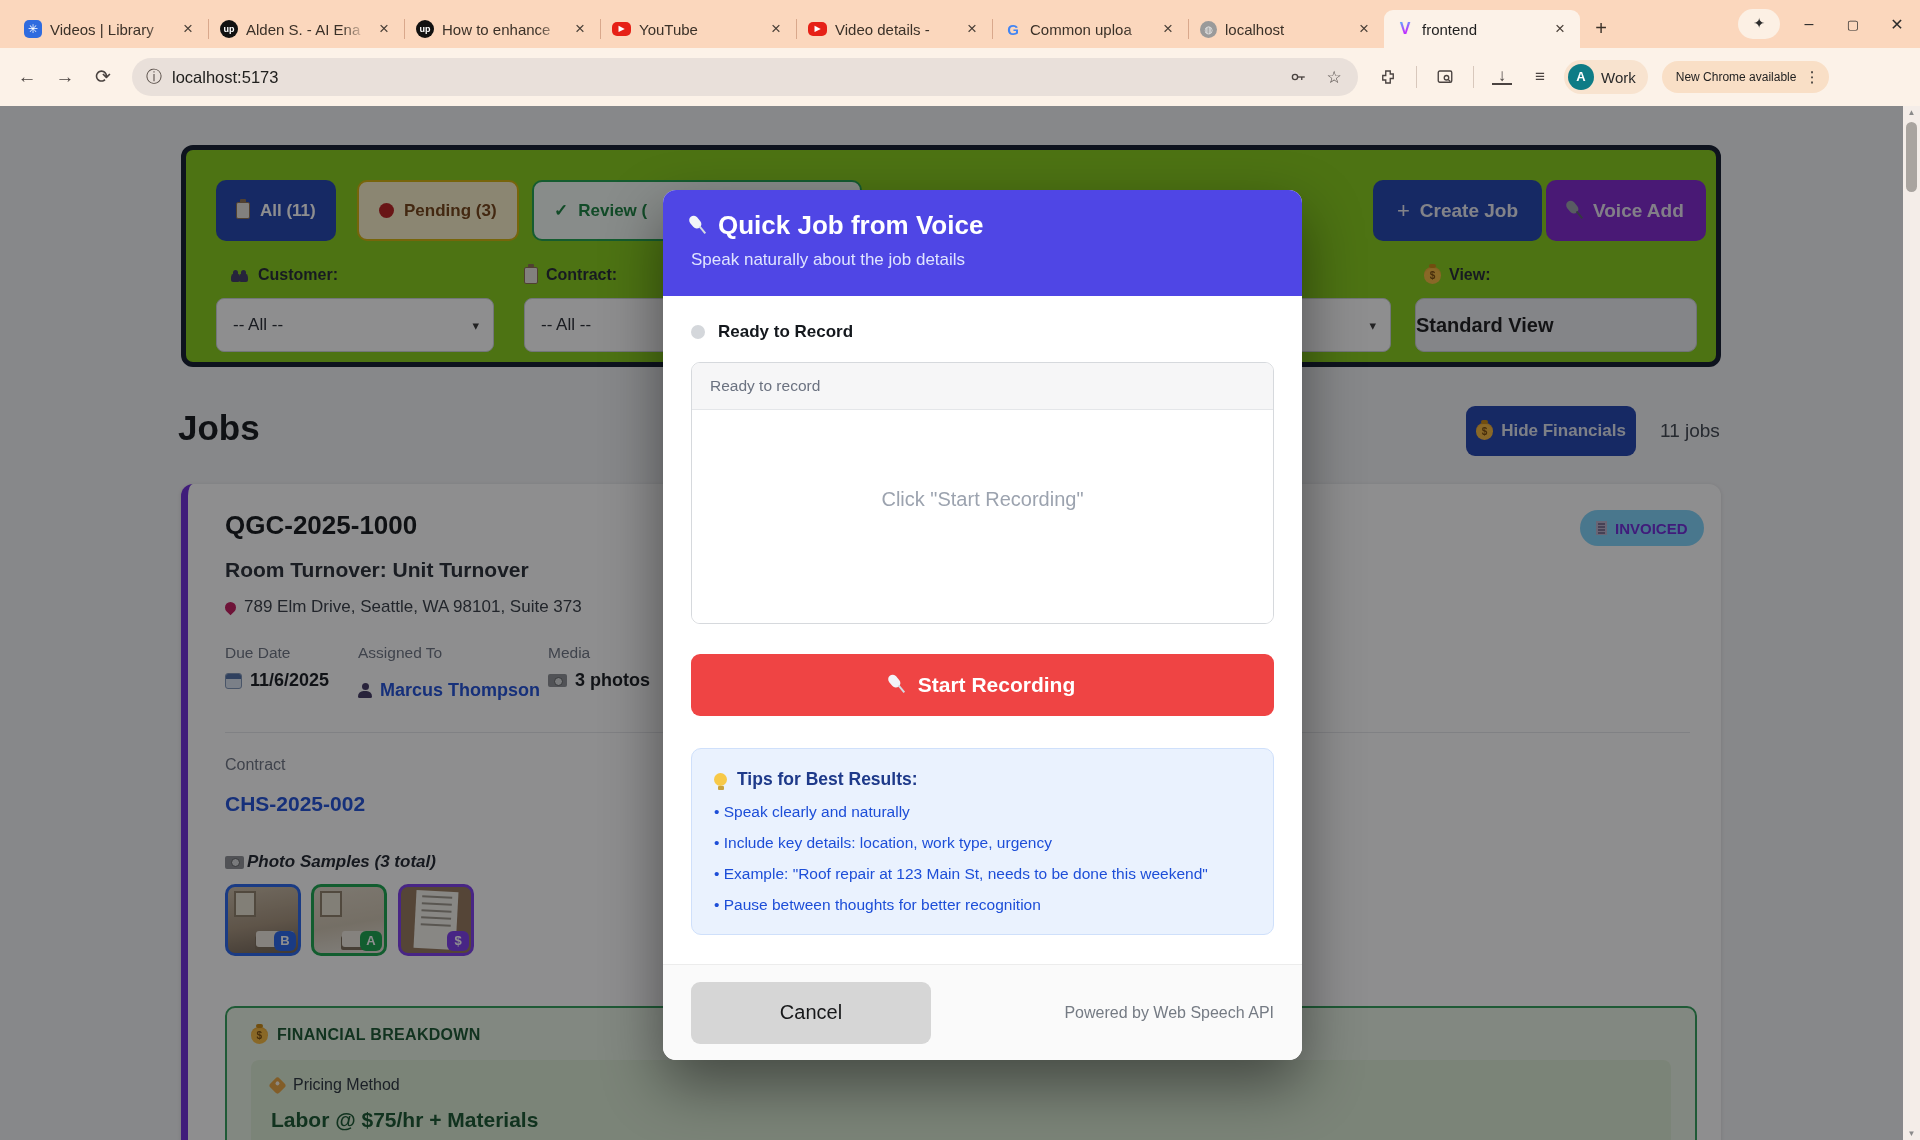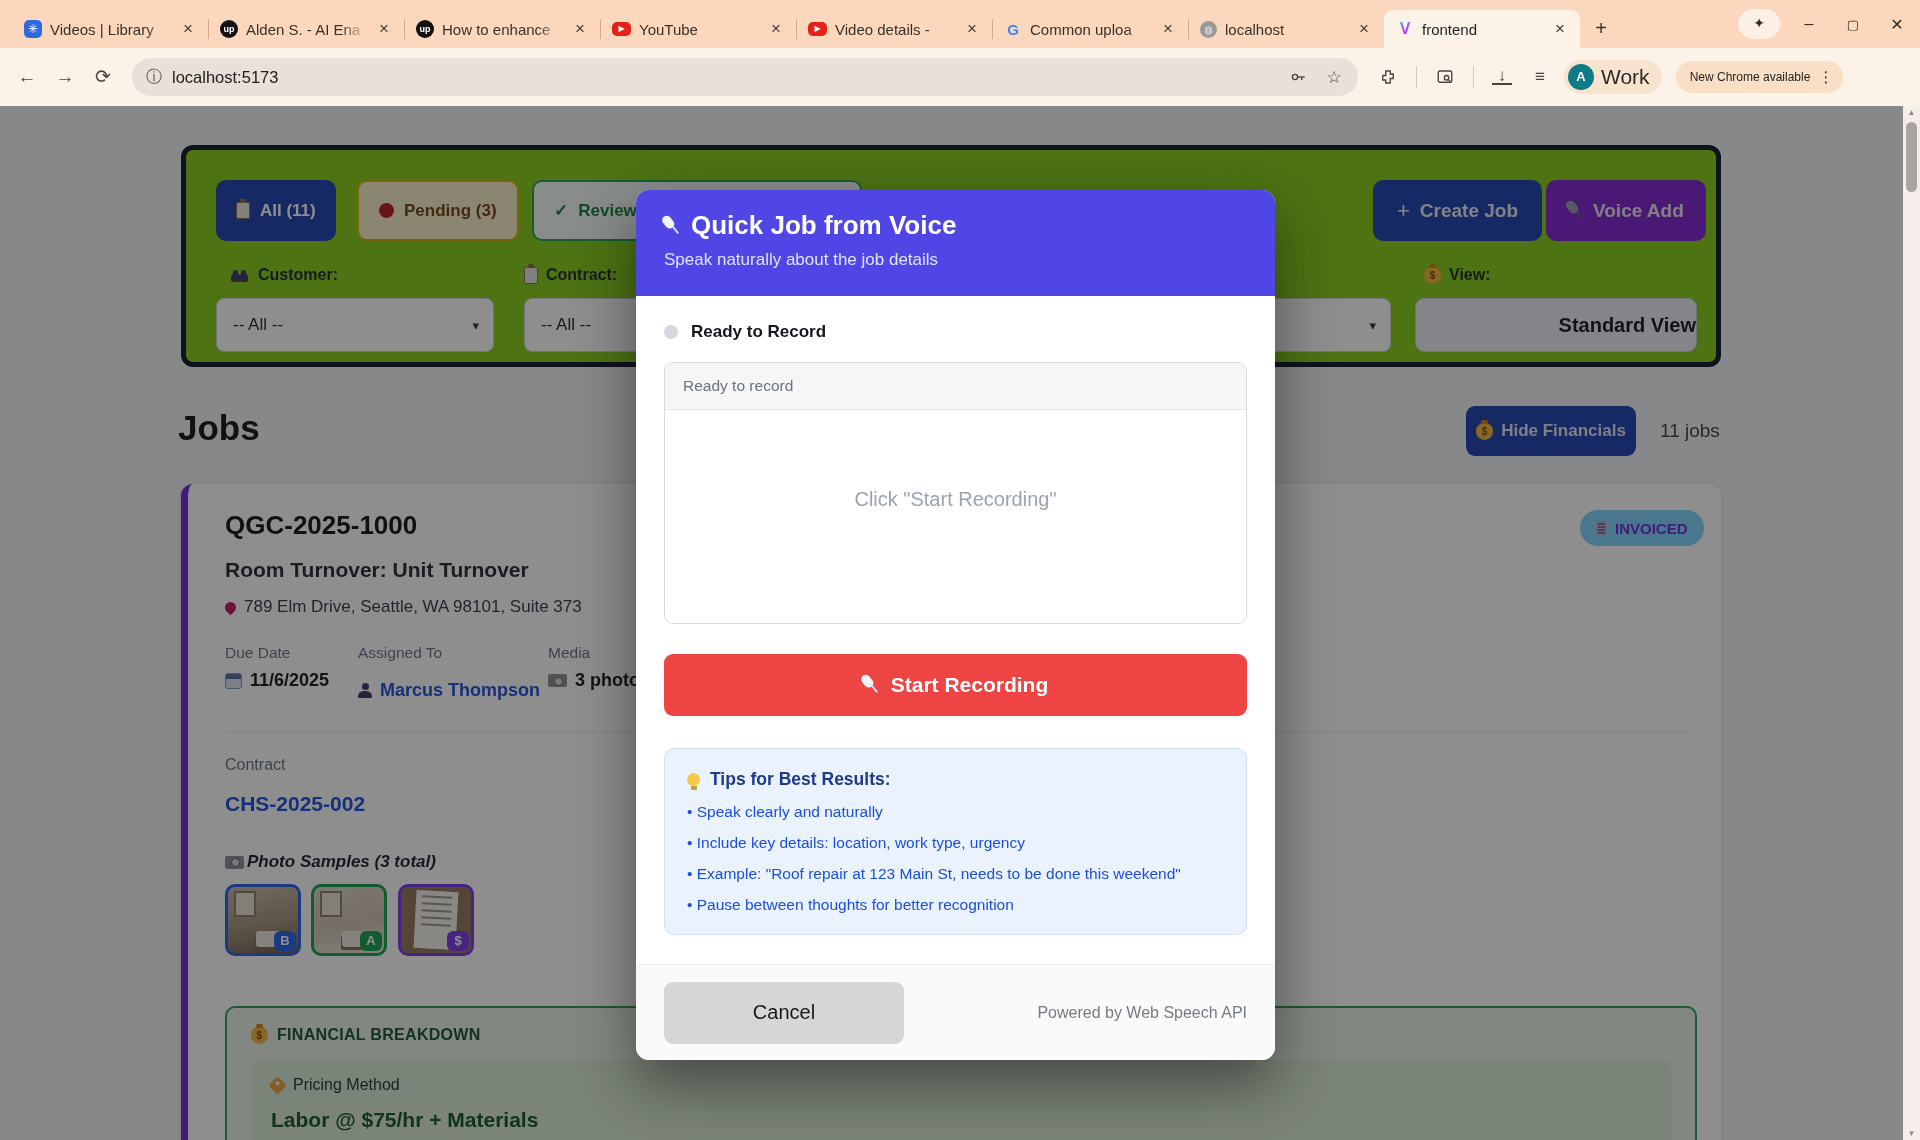--- a/index.html
+++ b/index.html
@@ -33,21 +33,21 @@
   .navbtn { width:34px; height:34px; text-align:center; line-height:34px; font-size:19px; color:#4a4340; border-radius:50%; }
   .urlpill { position:relative; height:38px; flex:0 0 1226px; margin-left:8px; background:#e9e0da; border-radius:19px; display:flex; align-items:center; padding:0 14px; gap:10px; }
   .urlinfo { font-size:16px; color:#564c46; }
   .urltext { font-size:16.5px; color:#21201e; flex:1; }
   .pillicons { display:flex; align-items:center; gap:16px; }
   .mini-ic { width:20px; height:20px; display:flex; align-items:center; justify-content:center; color:#4a4340; font-size:17px; }
   .tb-icons { display:flex; align-items:center; gap:18px; margin-left:16px; }
   .tb-sep { width:1px; height:22px; background:#d8c8bc; }
   .profile-pill { display:flex; align-items:center; gap:7px; background:#f8e3cf; border-radius:17px; padding:4px 12px 4px 4px; margin-left:10px; }
   .avatar { width:26px; height:26px; border-radius:50%; background:#0e7c86; color:#fff; font-size:13px; font-weight:bold; text-align:center; line-height:26px; }
-  .profile-name { font-size:21px; color:#2a2a2a; }
+  .profile-name { font-size:15px; color:#2a2a2a; }
   .update-pill { display:flex; align-items:center; gap:8px; background:#f9dfc6; border-radius:18px; padding:7px 10px 7px 14px; margin-left:10px; }
   .update-text { font-size:12px; color:#1f1f1f; }
   .dots { color:#2a2a2a; font-size:15px; }
   svg.line { stroke:#4a4340; stroke-width:1.8; fill:none; }
 
   
   .content { position:relative; height:1034px; background:#f2f3f5; overflow:hidden; }
   .overlay { position:absolute; inset:0; background:rgba(14,14,16,0.47); z-index:5; }
 
   
@@ -65,21 +65,21 @@
   .flabel { position:absolute; top:116px; display:flex; align-items:center; gap:8px; font-size:16px; font-weight:bold; color:#1f2430; }
   .fl-customer { left:44px; } .fl-contract { left:338px; } .fl-view { left:1238px; }
   .people-ic { position:relative; width:20px; height:14px; }
   .people-ic::before, .people-ic::after { content:""; position:absolute; bottom:0; width:9px; height:9px; background:#3b3663; border-radius:50% 50% 2px 2px; box-shadow:0 -5px 0 -2px #3b3663; }
   .people-ic::before { left:1px; } .people-ic::after { left:9px; }
   .fselect { position:absolute; top:148px; height:54px; background:#fff; border:1px solid #ccd1d8; border-radius:8px; display:flex; align-items:center; justify-content:space-between; padding:0 14px 0 16px; font-size:17px; color:#23272f; }
   .sel-customer { left:30px; width:278px; }
   .sel-contract { left:338px; width:285px; }
   .sel-partial { left:1059px; width:146px; }
   .chev { font-size:13px; color:#333; }
-  .btn-view { position:absolute; left:1229px; top:148px; width:282px; height:54px; background:#eceef1; border:1px solid #c9cdd3; border-radius:9px; font-size:20px; font-weight:bold; color:#17181a; display:flex; align-items:center; justify-content:flex-end; }
+  .btn-view { position:absolute; left:1229px; top:148px; width:282px; height:54px; background:#eceef1; border:1px solid #c9cdd3; border-radius:9px; font-size:20px; font-weight:bold; color:#17181a; display:flex; align-items:center; justify-content:flex-start; }
   .moneybag { position:relative; width:17px; height:17px; background:radial-gradient(circle at 50% 60%, #f6b73c 60%, #d88b12); border-radius:45% 45% 50% 50%; color:#7a4b07; font-size:10px; font-weight:bold; text-align:center; line-height:18px; }
   .moneybag::before { content:""; position:absolute; top:-3px; left:5px; width:7px; height:4px; background:#c8860f; border-radius:2px; }
 
   
   .jobs-title { position:absolute; left:178px; top:302px; font-size:35px; font-weight:bold; color:#101418; }
   .btn-hidefin { position:absolute; left:1466px; top:300px; width:170px; height:50px; background:#1e40af; border-radius:9px; color:#dfe4f0; font-size:17px; font-weight:bold; display:flex; align-items:center; justify-content:center; gap:8px; }
   .jobcount { position:absolute; left:1660px; top:314px; font-size:19px; color:#3c434d; }
 
   
   .job-card { position:absolute; left:181px; top:378px; width:1540px; height:700px; background:#ffffff; border-radius:12px; border-left:7px solid #6d28d9; box-shadow:0 1px 4px rgba(0,0,0,.12); }
@@ -117,21 +117,21 @@
   .b1 { background:#2563eb; } .b2 { background:#16a34a; } .b3 { background:#7c3aed; }
   .fin-box { position:absolute; left:37px; top:522px; width:1472px; height:240px; background:#e9f4e4; border:2px solid #2f9e57; border-radius:10px; padding:18px 24px; }
   .fin-title { display:flex; align-items:center; gap:9px; font-size:16px; font-weight:bold; color:#14532d; letter-spacing:.3px; }
   .fin-inner { margin-top:16px; background:#dcecd3; border-radius:8px; padding:16px 20px; width:100%; height:120px; }
   .pricing-label { display:flex; align-items:center; gap:9px; font-size:16px; color:#27313b; }
   .tag-ic { width:13px; height:13px; background:#e8a33d; border-radius:3px; transform:rotate(45deg); position:relative; }
   .tag-ic::before { content:""; position:absolute; left:3px; top:3px; width:4px; height:4px; border-radius:50%; background:#fdf3e3; }
   .pricing-val { margin-top:14px; font-size:21px; font-weight:bold; color:#14532d; }
 
   
-  .modal { position:absolute; left:636px; top:84px; width:639px; height:870px; z-index:10; border-radius:13px; background:#fff; box-shadow:0 24px 60px rgba(0,0,0,.45); }
+  .modal { position:absolute; left:663px; top:84px; width:639px; height:870px; z-index:10; border-radius:13px; background:#fff; box-shadow:0 24px 60px rgba(0,0,0,.45); }
   .modal-head { height:106px; background:#4f46e5; border-radius:13px 13px 0 0; padding:20px 28px; color:#fff; }
   .modal-title-row { display:flex; align-items:center; gap:12px; font-size:26px; font-weight:800; }
   .modal-sub { margin-top:9px; font-size:17px; color:#dfe4ff; font-weight:normal; }
   .modal-body { padding:26px 28px 0; }
   .status-row { display:flex; align-items:center; gap:13px; font-size:17px; font-weight:bold; color:#14181d; }
   .status-dot { width:14px; height:14px; border-radius:50%; background:#d4d7db; }
   .transcript { margin-top:20px; border:1px solid #d6d9dd; border-radius:9px; height:262px; overflow:hidden; }
   .transcript-head { height:47px; background:#f6f6f7; border-bottom:1px solid #e4e6e9; display:flex; align-items:center; padding:0 18px; font-size:15.5px; color:#6b7280; }
   .transcript-area { height:215px; position:relative; background:#fff; }
   .transcript-hint { position:absolute; left:0; right:0; top:78px; text-align:center; font-size:20px; color:#9ca3af; }

